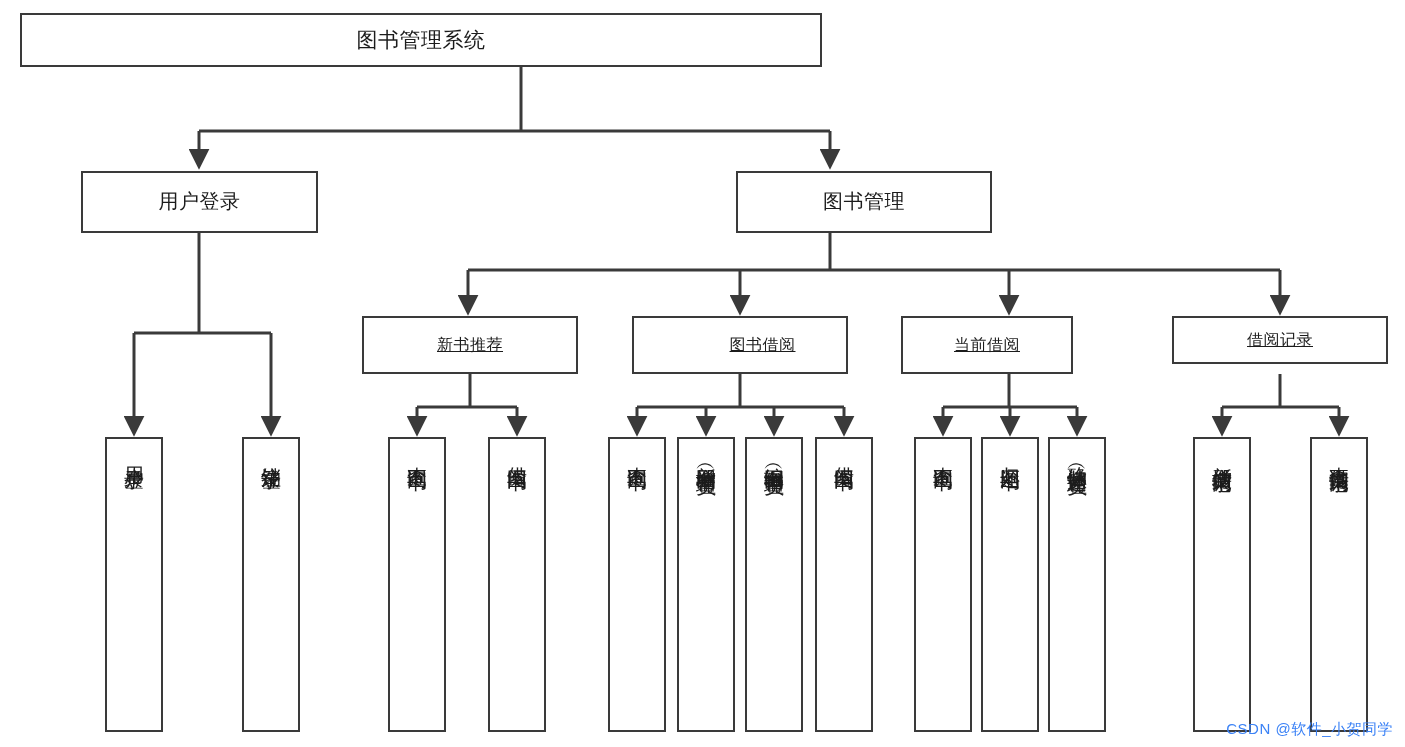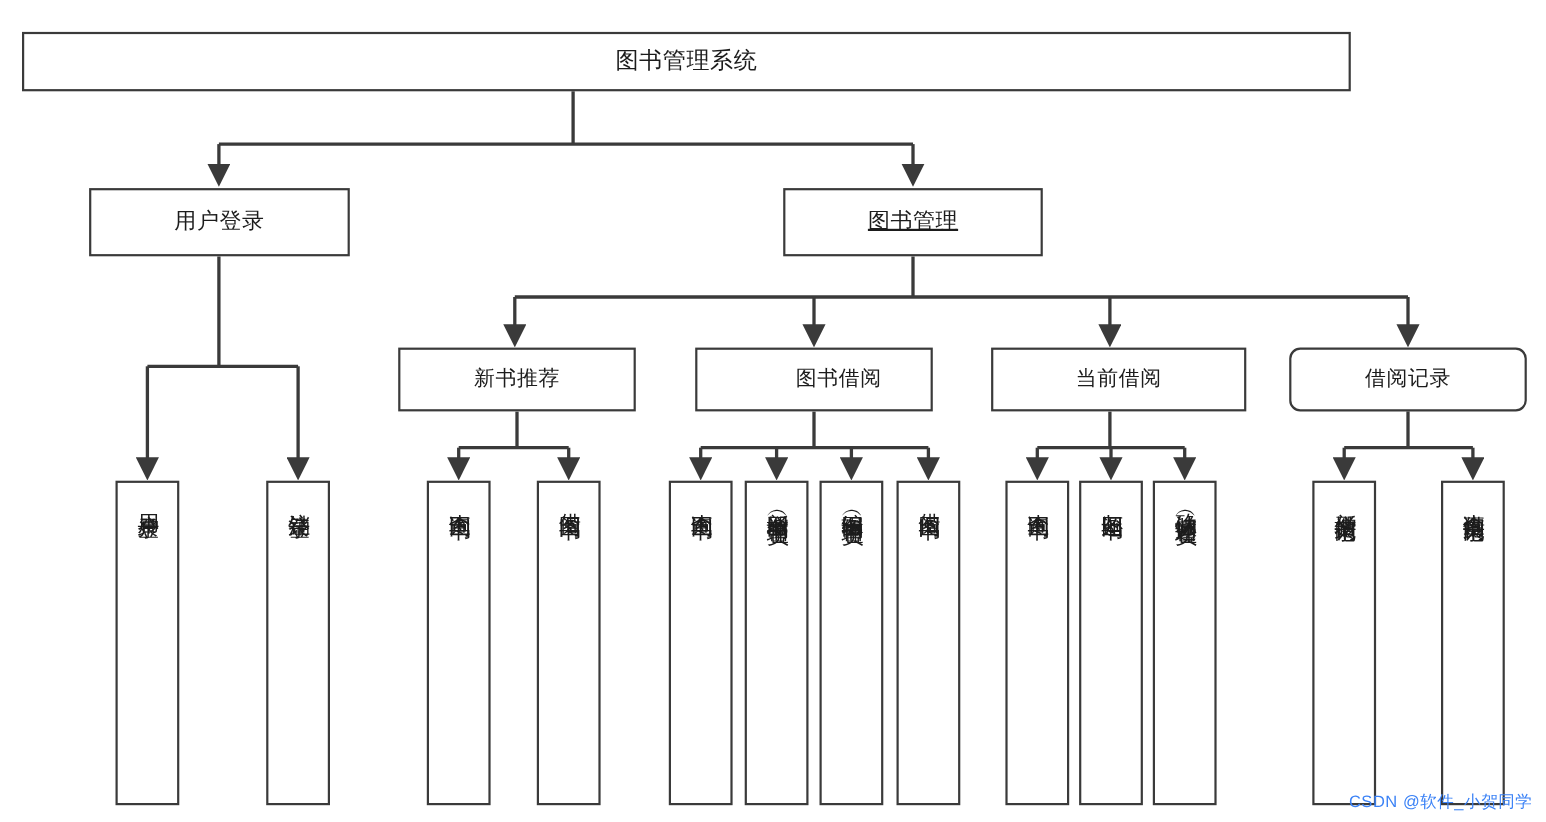--- a/index.html
+++ b/index.html
@@ -37,21 +37,21 @@
   }
   .node-label {
     display: block;
     text-align: center;
     line-height: 1.18;
     letter-spacing: 0.5px;
     white-space: nowrap;
   }
   .node.root .node-label { font-size: 21px; }
   .node.level1 .node-label { font-size: 20px; }
-  .node.level2 .node-label { font-size: 19px; }
+  .node.level2 .node-label { font-size: 16px; text-decoration: underline; }
   .node.leaf {
     align-items: flex-start;
     padding-top: 12px;
   }
   .node.leaf .node-label {
     writing-mode: vertical-rl;
     text-orientation: upright;
     font-size: 20px;
     line-height: 1.06;
     letter-spacing: 1.5px;
@@ -114,41 +114,41 @@
       <path d="M 1010 407 L 1010 433" marker-end="url(#arrow)"></path>
       <path d="M 1077 407 L 1077 433" marker-end="url(#arrow)"></path>
 
       <path d="M 1280 374 L 1280 407"></path>
       <path d="M 1222 407 L 1339 407"></path>
       <path d="M 1222 407 L 1222 433" marker-end="url(#arrow)"></path>
       <path d="M 1339 407 L 1339 433" marker-end="url(#arrow)"></path>
     </g>
   </svg>
 
-  <div class="node root" style="left:20px; top:13px; width:1208px; height:54px;margin-top:16px;">
+  <div class="node root" style="left:20px; top:13px; width:802px; height:54px;">
     <span class="node-label">图书管理系统</span>
   </div>
 
   <div class="node level1" style="left:81px; top:171px; width:237px; height:62px;">
     <span class="node-label">用户登录</span>
   </div>
-  <div class="node level1" style="left:712px; top:171px; width:236px; height:62px;text-decoration:underline;">
+  <div class="node level1" style="left:736px; top:171px; width:256px; height:62px;">
     <span class="node-label">图书管理</span>
   </div>
 
   <div class="node level2" style="left:362px; top:316px; width:216px; height:58px;">
     <span class="node-label">新书推荐</span>
   </div>
   <div class="node level2" style="left:632px; top:316px; width:216px; height:58px;padding-left:45px;">
     <span class="node-label">图书借阅</span>
   </div>
-  <div class="node level2" style="left:901px; top:316px; width:232px; height:58px;">
+  <div class="node level2" style="left:901px; top:316px; width:172px; height:58px;">
     <span class="node-label">当前借阅</span>
   </div>
-  <div class="node level2" style="left:1172px; top:316px; width:216px; height:58px;border-radius:10px;">
+  <div class="node level2" style="left:1172px; top:316px; width:216px; height:48px;">
     <span class="node-label">借阅记录</span>
   </div>
 
   <div class="node leaf" style="left:105px; top:437px; width:58px; height:295px;">
     <span class="node-label">用户登录</span>
   </div>
   <div class="node leaf" style="left:242px; top:437px; width:58px; height:295px;">
     <span class="node-label">注销登录</span>
   </div>
 

